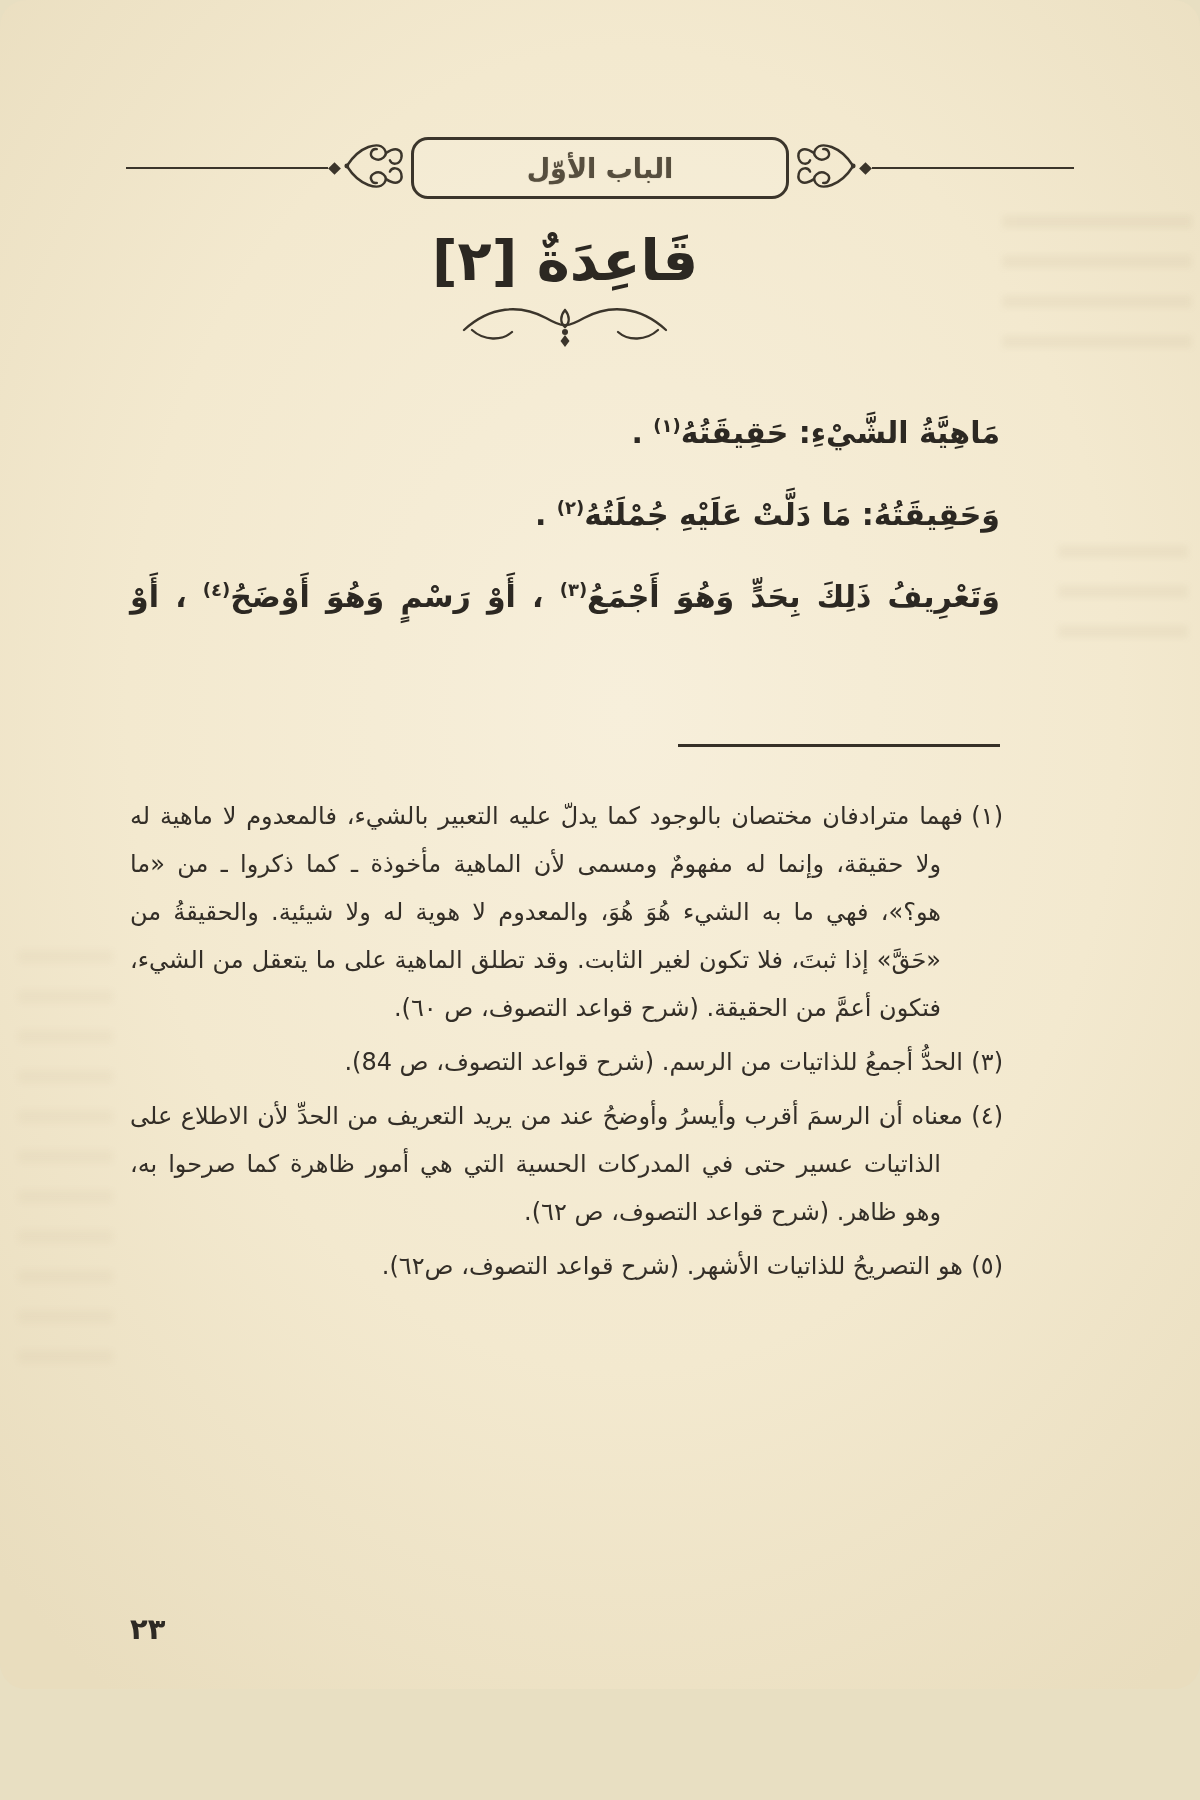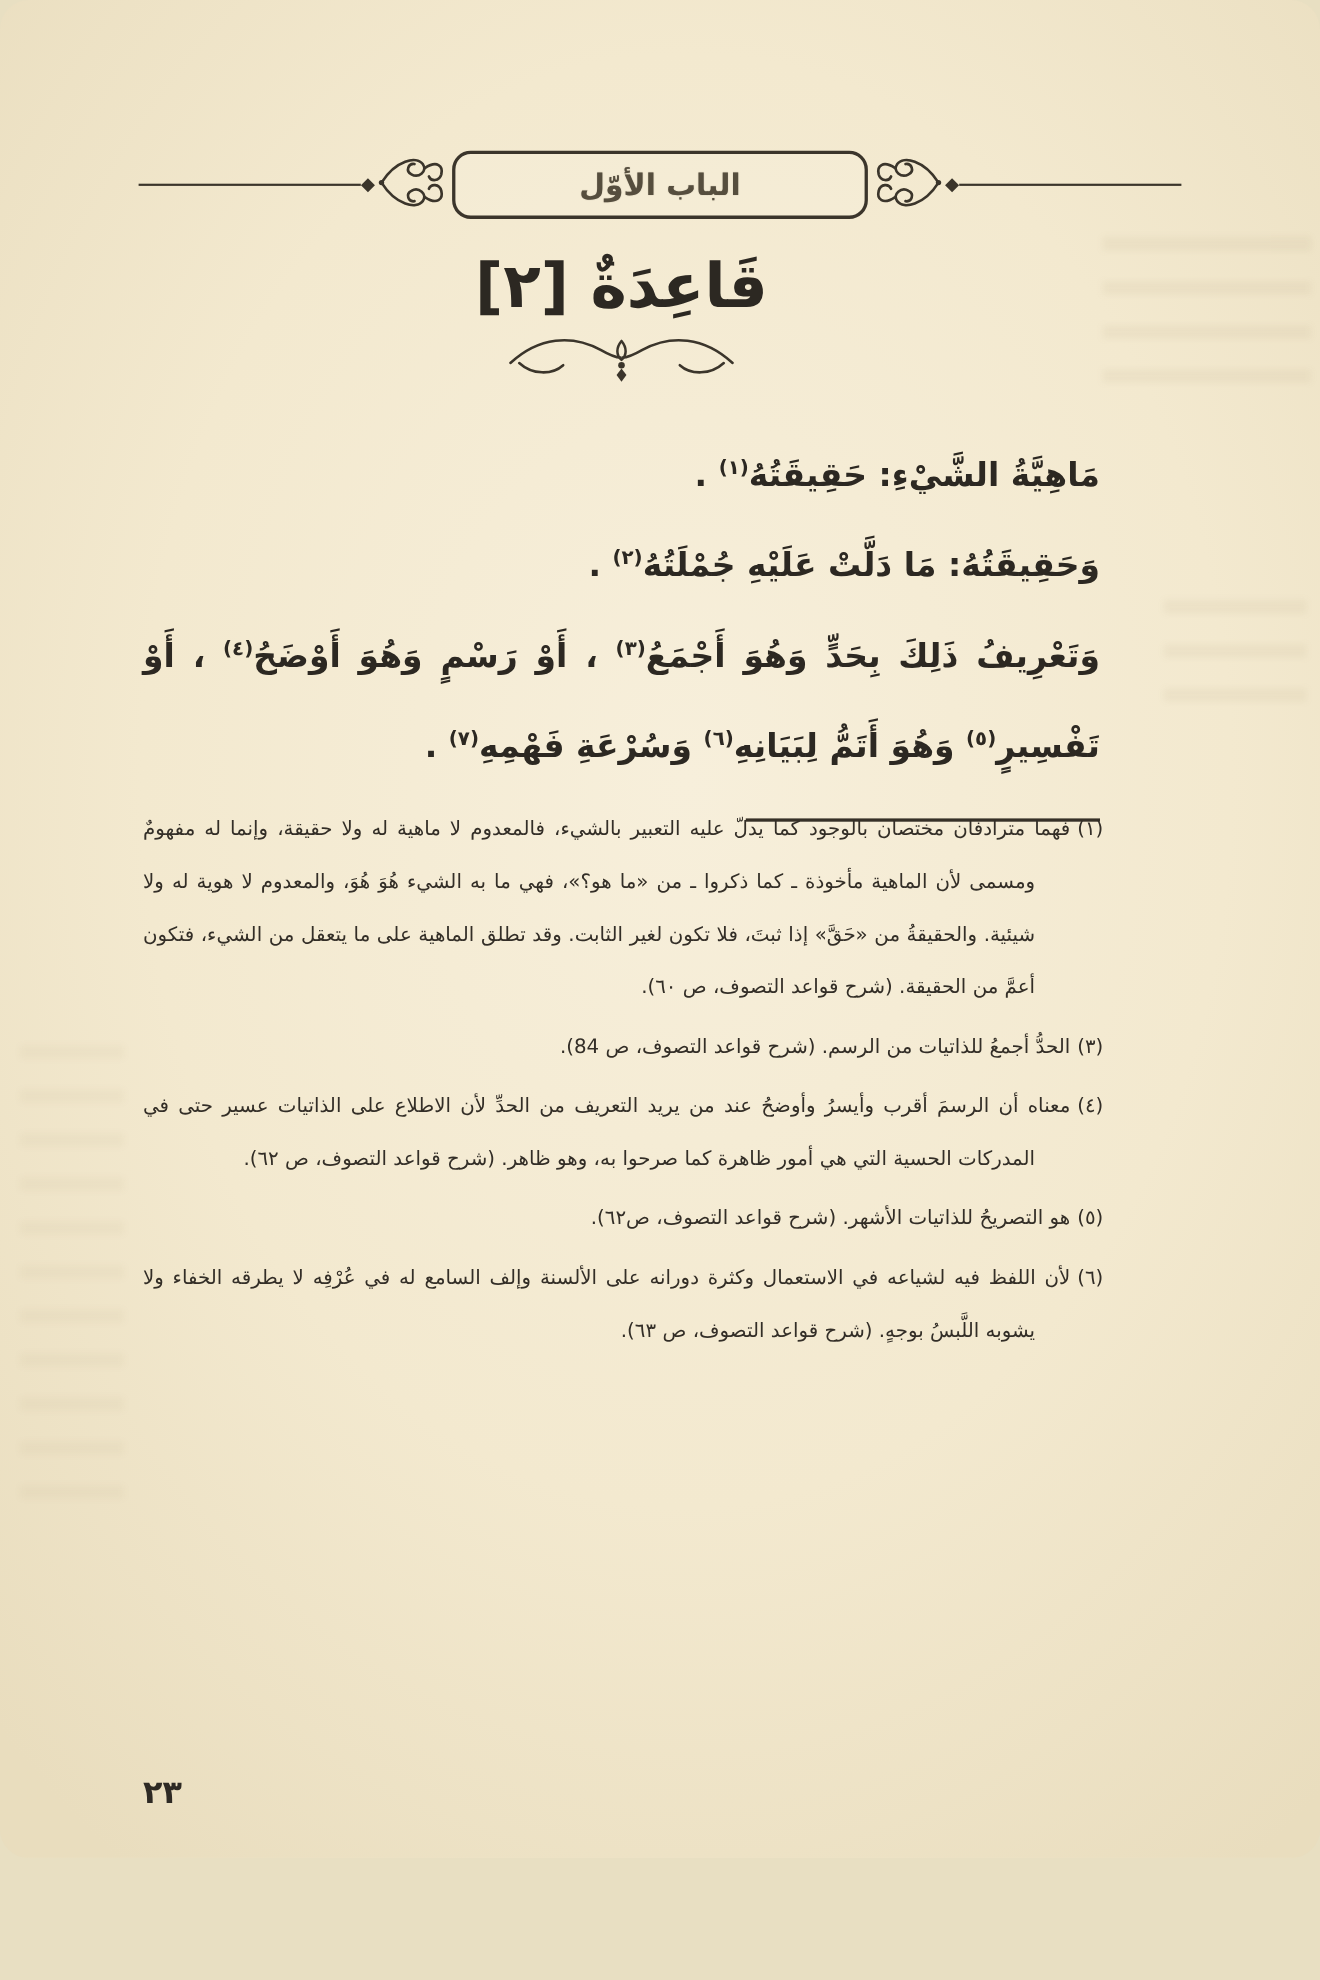--- a/index.html
+++ b/index.html
@@ -61,22 +61,22 @@
   .matn-line{text-align:right;white-space:nowrap;}
   .matn-line.stretch{white-space:normal;text-align:justify;text-align-last:justify;}
   .matn sup{font-size:.60em;vertical-align:super;line-height:0;}
 
   
   .fn-separator{
     position:absolute;top:744px;right:200px;width:322px;height:0;
     border-top:3px solid #363027;
   }
   .footnotes{
-    position:absolute;top:730px;left:130px;right:197px;
-    direction:rtl;font-size:18px;line-height:48px;color:#332e27;
+    position:absolute;top:792px;left:130px;right:197px;
+    direction:rtl;font-size:24px;line-height:48px;color:#332e27;
     text-align:justify;
   }
   .footnote{padding-right:62px;text-indent:-62px;margin-bottom:6px;}
   .fn-marker{margin-left:.35em;}
 
   
   .page-number{
     position:absolute;top:1612px;left:130px;right:200px;
     font-size:29px;font-weight:bold;color:#2e2a24;
   }
@@ -135,38 +135,34 @@
       </g>
       <circle cx="107" cy="32" r="3" fill="#3b352b"></circle>
       <path d="M107 35 l-4.5 6 4.5 6 4.5-6 z" fill="#3b352b"></path>
     </svg>
   </div>
 
   <div class="matn">
     <div class="matn-line">مَاهِيَّةُ الشَّيْءِ: حَقِيقَتُهُ<sup>(١)</sup> .</div>
     <div class="matn-line">وَحَقِيقَتُهُ: مَا دَلَّتْ عَلَيْهِ جُمْلَتُهُ<sup>(٢)</sup> .</div>
     <div class="matn-line stretch">وَتَعْرِيفُ ذَلِكَ بِحَدٍّ وَهُوَ أَجْمَعُ<sup>(٣)</sup> ، أَوْ رَسْمٍ وَهُوَ أَوْضَحُ<sup>(٤)</sup> ، أَوْ</div>
-    <div class="matn-line">تَفْسِيرٍ<sup>(٥)</sup> وَهُوَ أَتَمُّ لِبَيَانِهِ<sup>(٦)</sup> وَسُرْعَةِ فَهْمِهِ<sup>(٧)</sup> .</div>
   </div>
 
   <div class="fn-separator"></div>
 
   <div class="footnotes">
     <div class="footnote">
       <span class="fn-marker">(١)</span><span>فهما مترادفان مختصان بالوجود كما يدلّ عليه التعبير بالشيء، فالمعدوم لا ماهية له ولا حقيقة، وإنما له مفهومٌ ومسمى لأن الماهية مأخوذة ـ كما ذكروا ـ من «ما هو؟»، فهي ما به الشيء هُوَ هُوَ، والمعدوم لا هوية له ولا شيئية. والحقيقةُ من «حَقَّ» إذا ثبتَ، فلا تكون لغير الثابت. وقد تطلق الماهية على ما يتعقل من الشيء، فتكون أعمَّ من الحقيقة. (شرح قواعد التصوف، ص ٦٠).</span>
     </div>
     <div class="footnote">
       <span class="fn-marker">(٣)</span><span>الحدُّ أجمعُ للذاتيات من الرسم. (شرح قواعد التصوف، ص 84).</span>
     </div>
     <div class="footnote">
       <span class="fn-marker">(٤)</span><span>معناه أن الرسمَ أقرب وأيسرُ وأوضحُ عند من يريد التعريف من الحدِّ لأن الاطلاع على الذاتيات عسير حتى في المدركات الحسية التي هي أمور ظاهرة كما صرحوا به، وهو ظاهر. (شرح قواعد التصوف، ص ٦٢).</span>
     </div>
     <div class="footnote">
       <span class="fn-marker">(٥)</span><span>هو التصريحُ للذاتيات الأشهر. (شرح قواعد التصوف، ص٦٢).</span>
     </div>
-    <div class="footnote">
-      <span class="fn-marker">(٦)</span><span>لأن اللفظ فيه لشياعه في الاستعمال وكثرة دورانه على الألسنة وإلف السامع له في عُرْفِه لا يطرقه الخفاء ولا يشوبه اللَّبسُ بوجهٍ. (شرح قواعد التصوف، ص ٦٣).</span>
-    </div>
   </div>
 
   <div class="page-number">٢٣</div>
 
 </div>
 
 </body></html>

